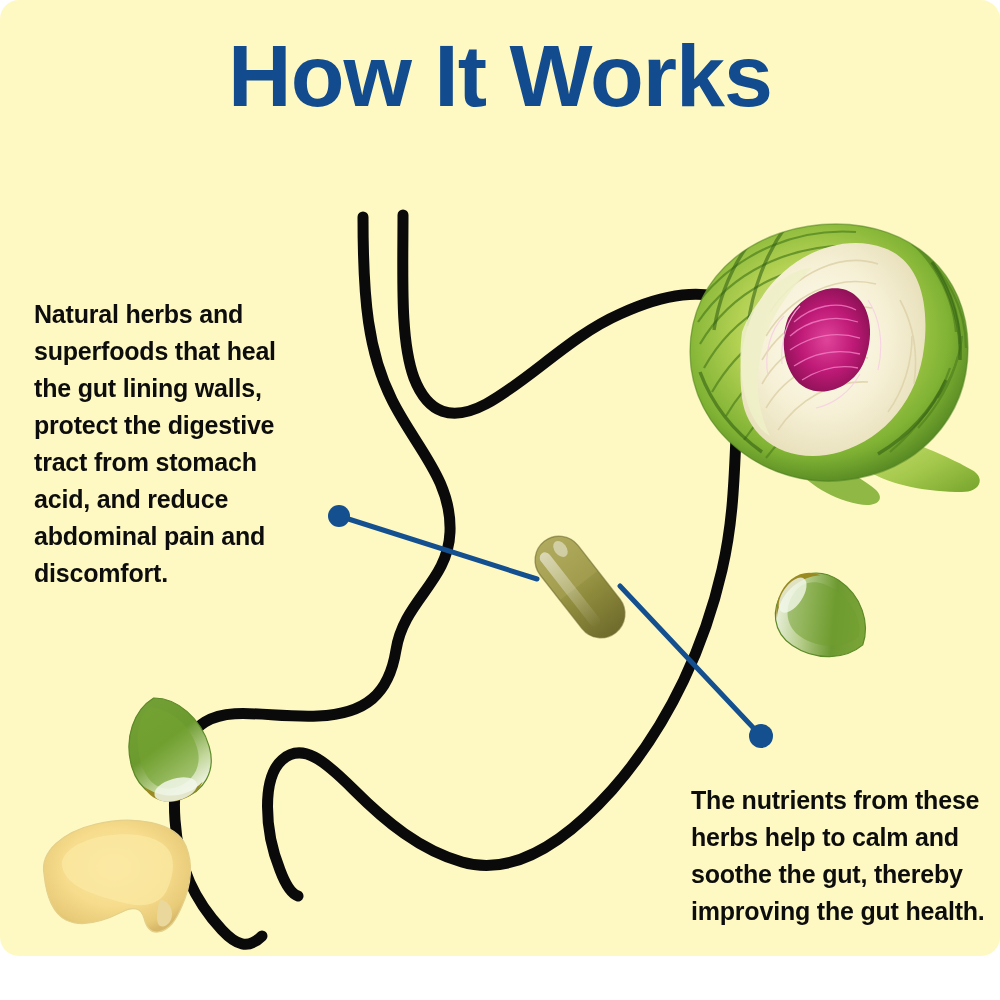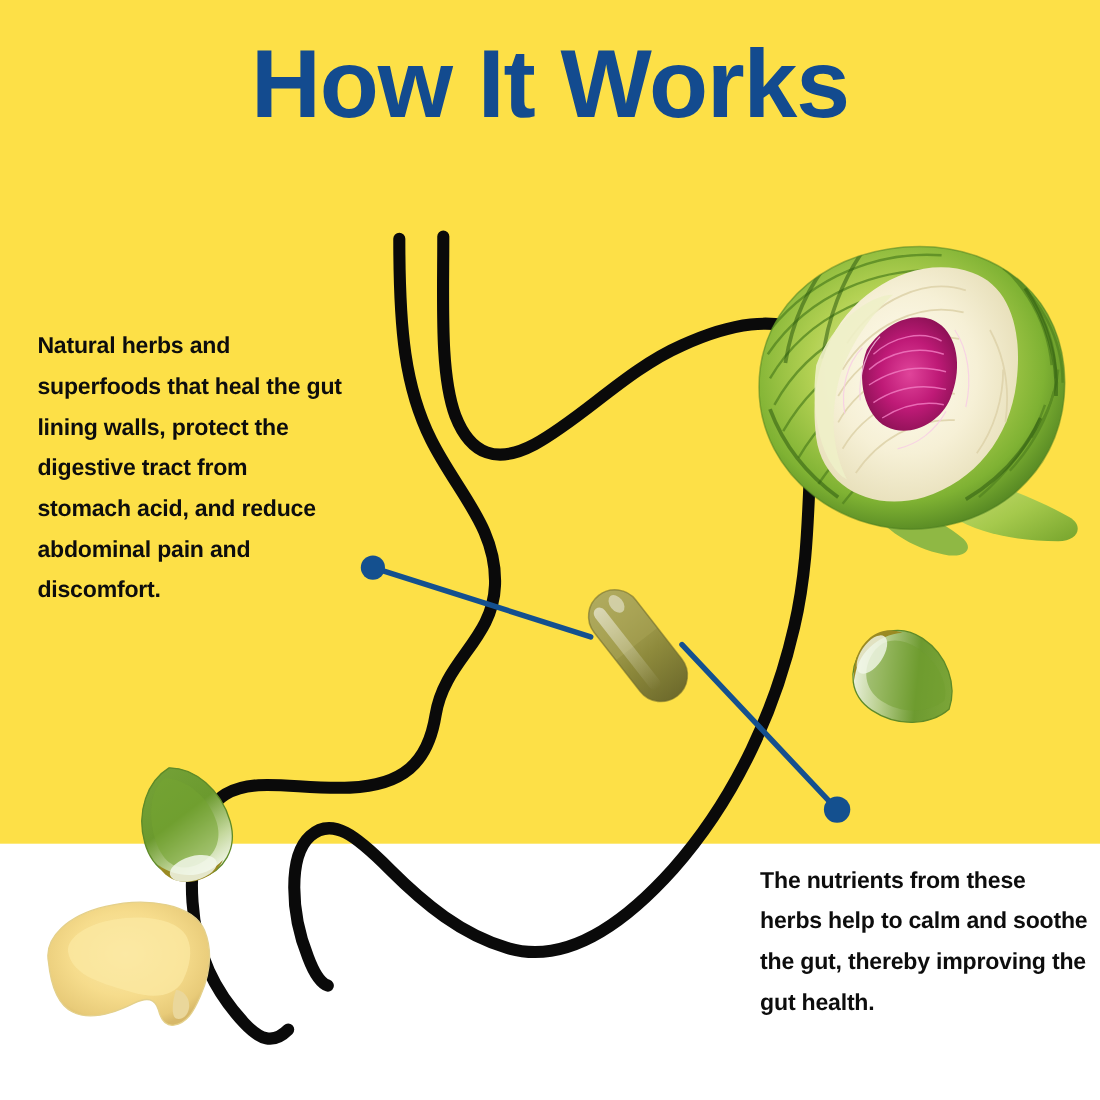--- a/index.html
+++ b/index.html
@@ -9,22 +9,23 @@
   }
   body {
     width: 1000px;
     height: 1000px;
     font-family: "Liberation Sans", sans-serif;
     overflow: hidden;
   }
   #infographic {
     position: relative;
     width: 1000px;
-    height: 767px;
-    background: #fde047;
+    height: 956px;
+    background: #fef9c3;
+    border-radius: 19px;
   }
   
   #title {
     position: absolute;
     left: 0;
     top: 28px;
     width: 1000px;
     text-align: center;
     font-family: "Liberation Sans", sans-serif;
     font-weight: bold;
@@ -33,21 +34,21 @@
     letter-spacing: -1px;
     color: #134B8F;
     white-space: nowrap;
   }
   
   .callout-text {
     position: absolute;
     font-family: "Liberation Sans", sans-serif;
     font-weight: bold;
     color: #0d0d0d;
-    font-size: 21px;
+    font-size: 25px;
     line-height: 37px;
     letter-spacing: -0.2px;
   }
   #left-callout-text {
     left: 34px;
     top: 296px;
     width: 280px;
   }
   #right-callout-text {
     left: 675px;

